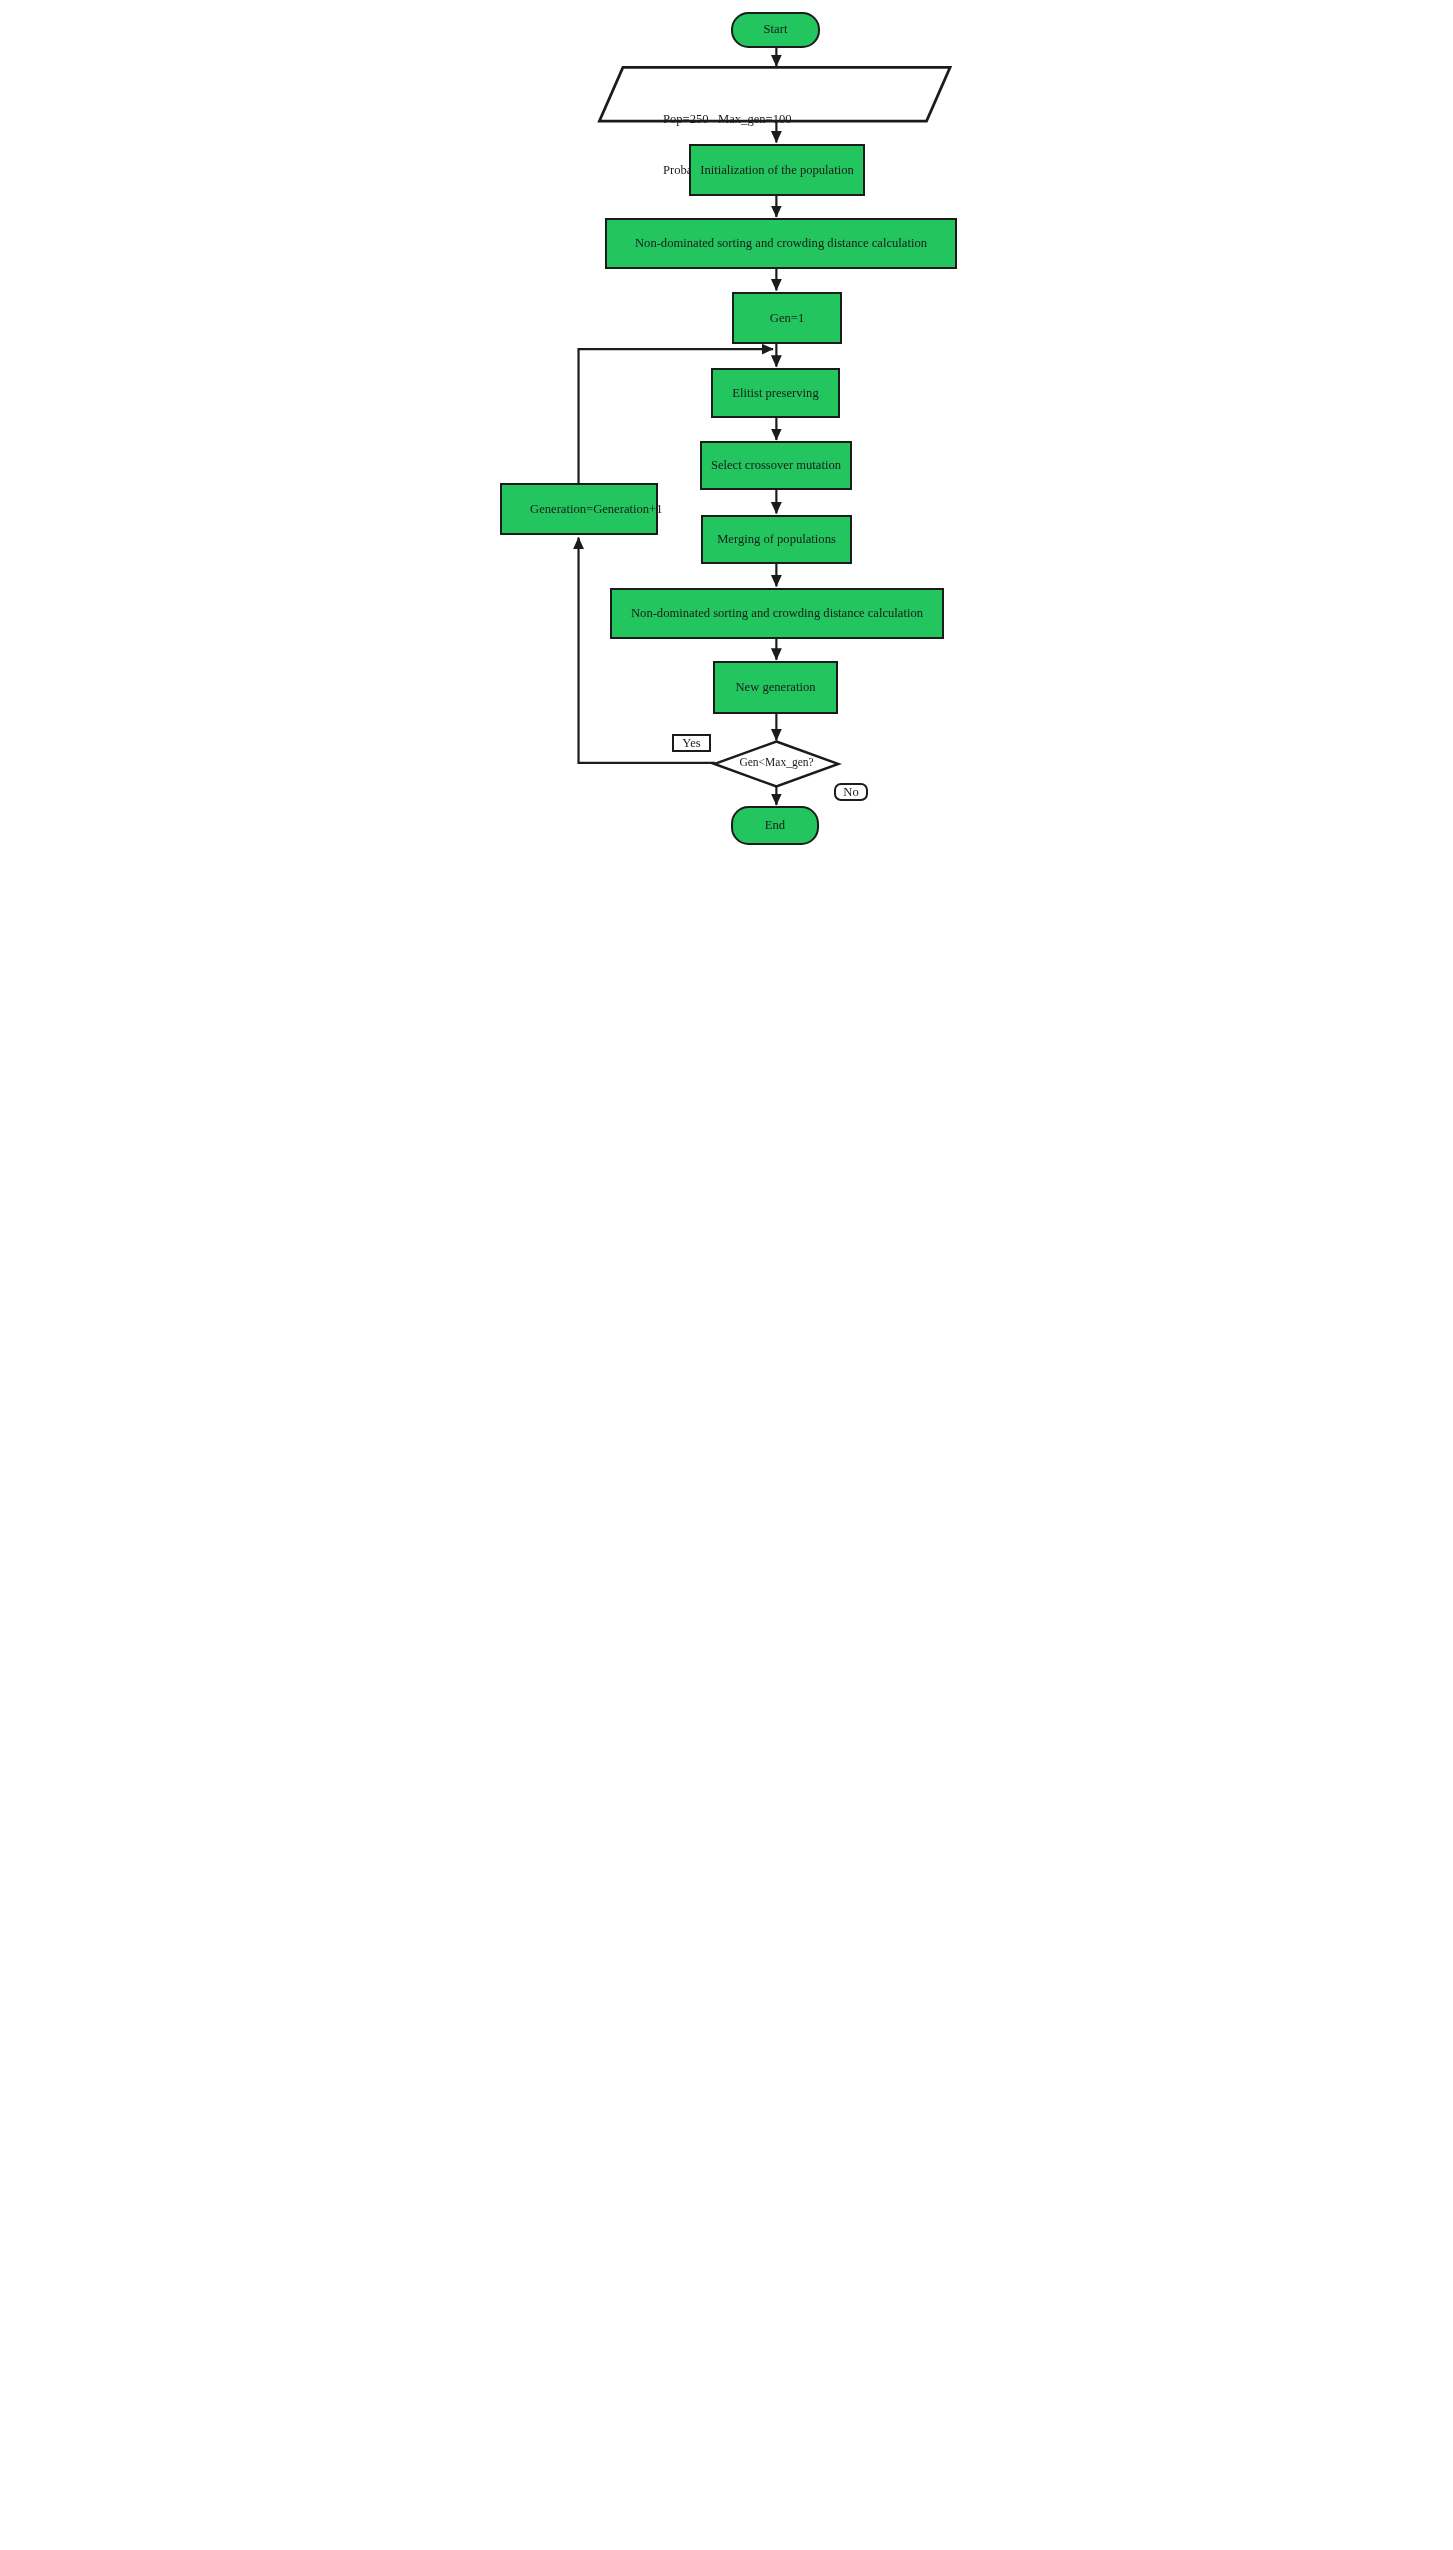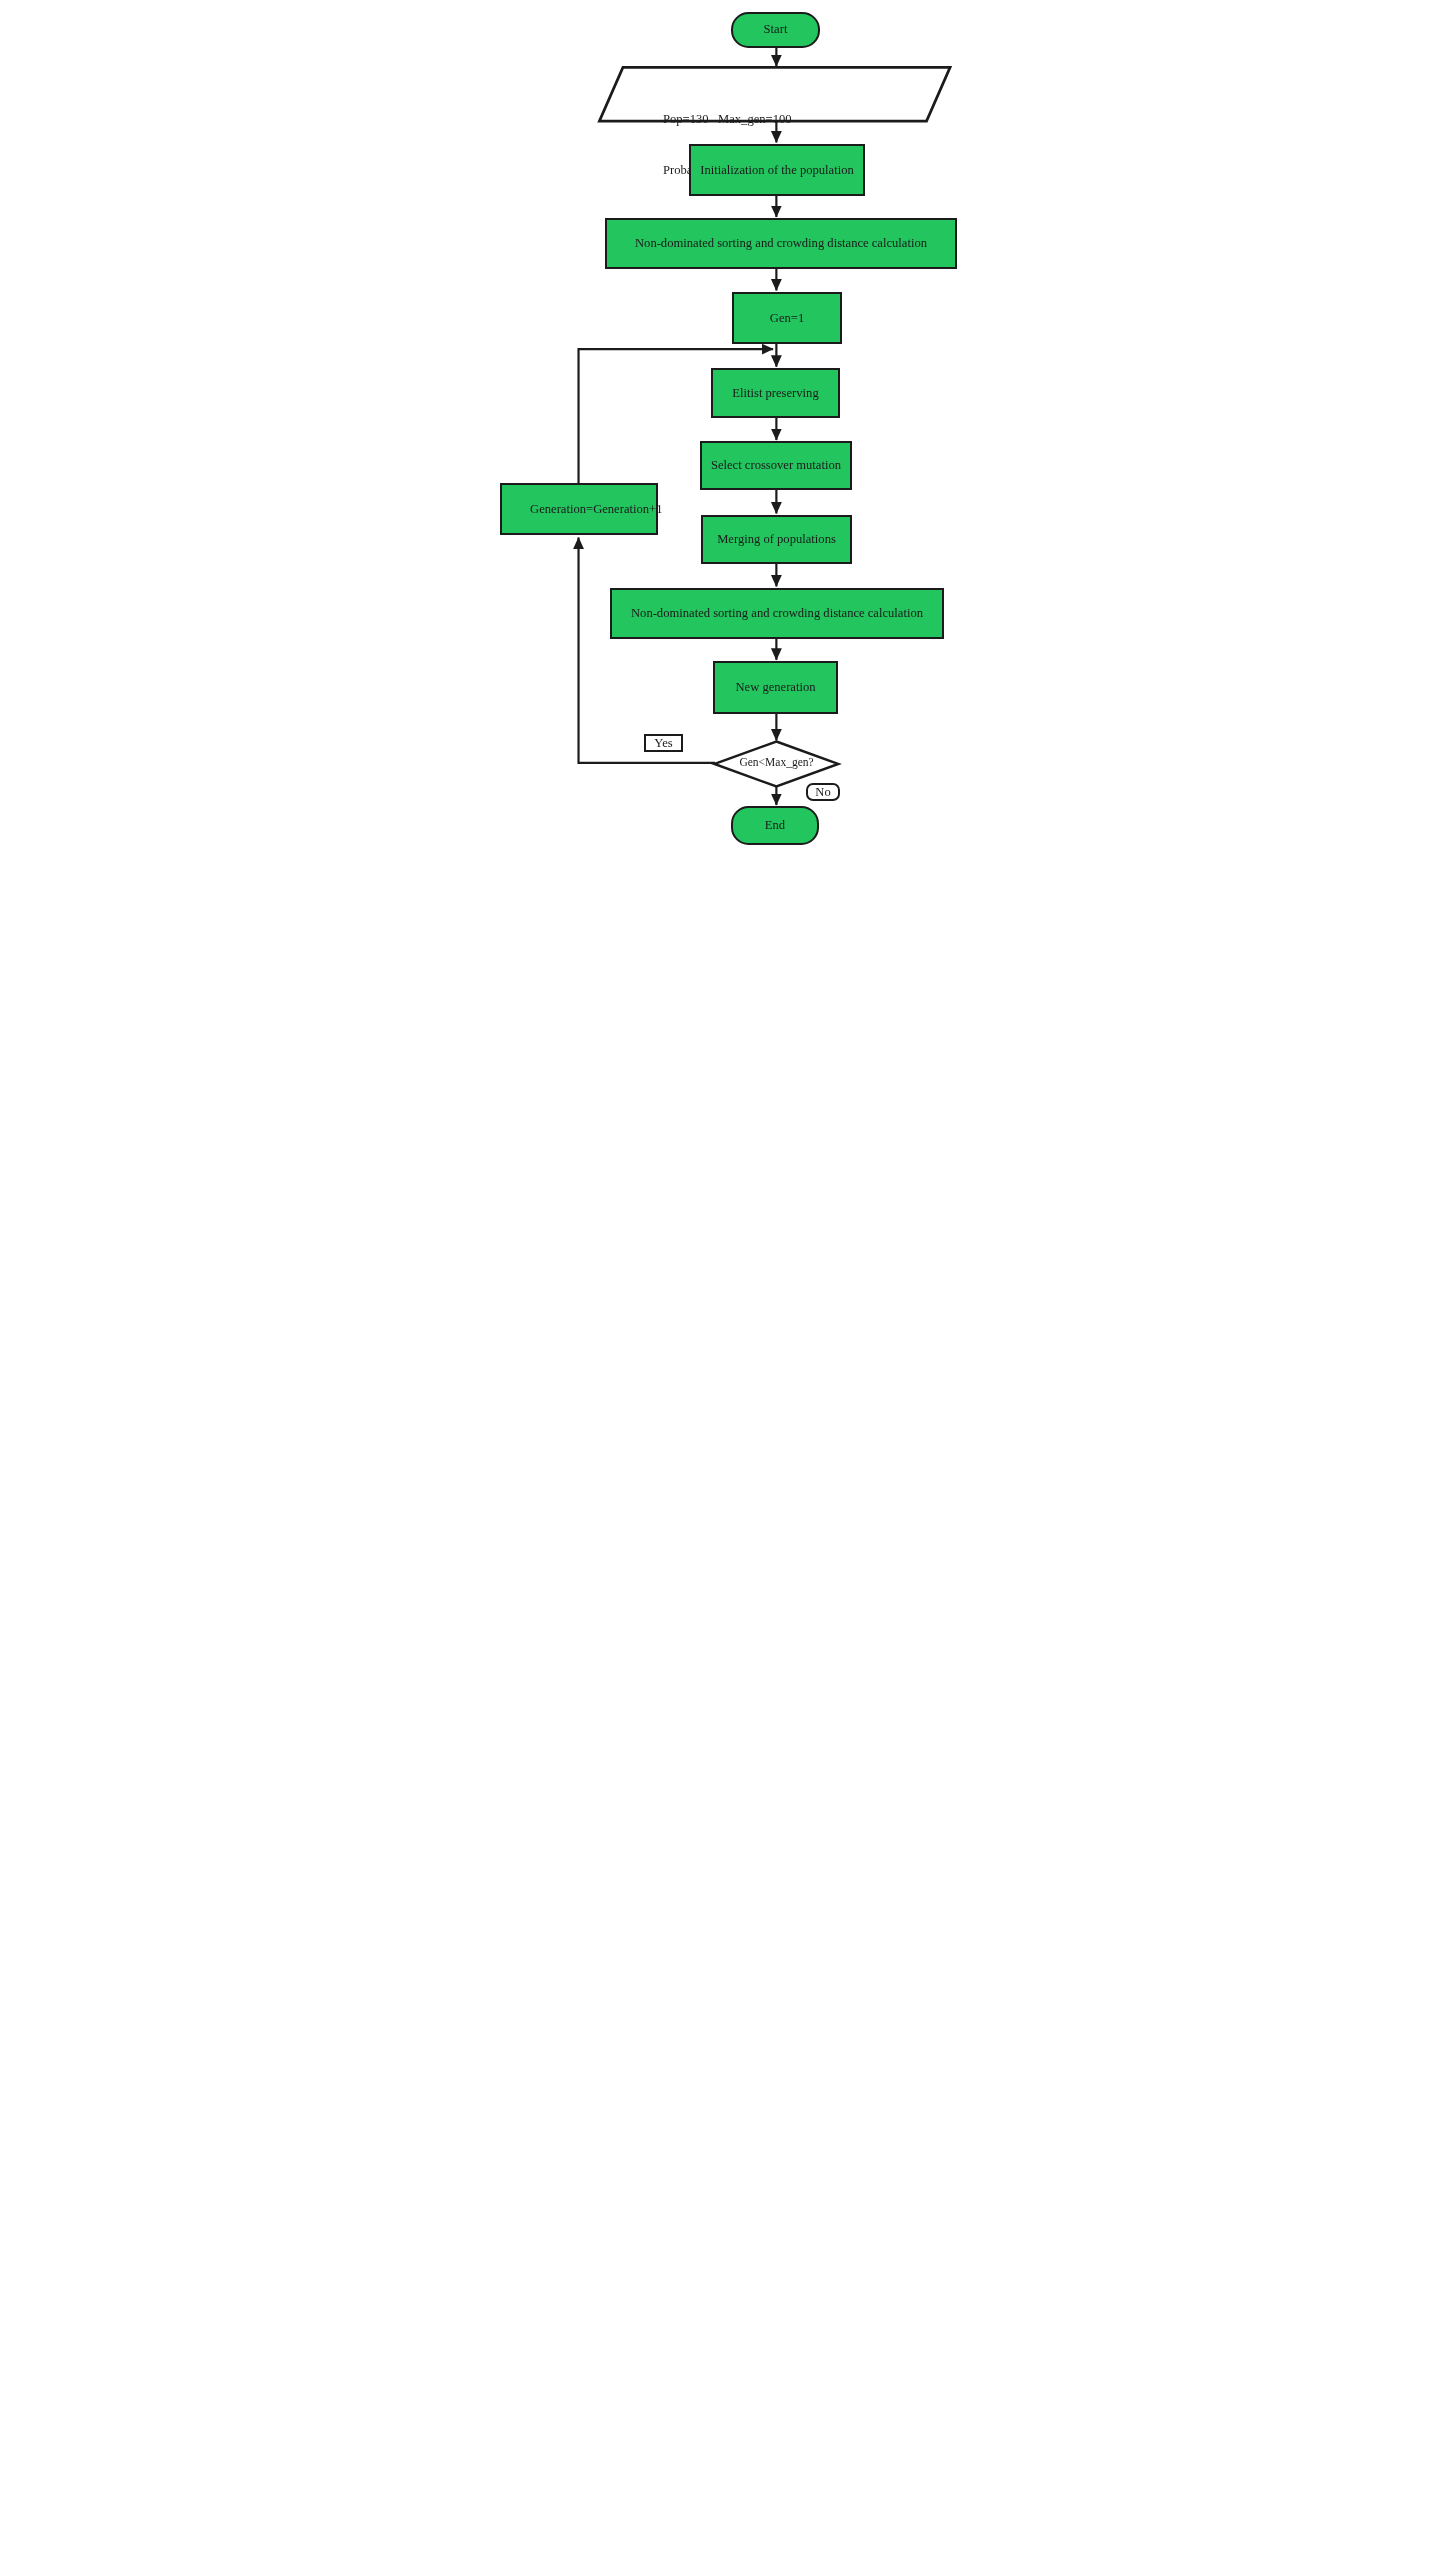--- a/index.html
+++ b/index.html
@@ -41,20 +41,21 @@
   .small-label {
     position: absolute;
     box-sizing: border-box;
     border: 2.2px solid #1b1b1b;
     background: #ffffff;
     display: flex;
     align-items: center;
     justify-content: center;
     font-size: 12.6px;
     padding: 0 2.2px;
+    margin-left: 28px;
   }
   .free-text {
     position: absolute;
     font-size: 12.6px;
     line-height: 17px;
     white-space: pre;
   }
   .diamond-text {
     position: absolute;
     left: 232px;
@@ -99,21 +100,21 @@
 
   <div class="node terminator" style="left:247px; top:11.5px; width:89px; height:36px;">
     <span>Start</span>
   </div>
 
   <div class="node terminator" style="left:247px; top:806px; width:88px; height:39px;">
     <span>End</span>
   </div>
 
   <div class="free-text" style="left:179px; top:77px;">
-    <div>Pop=130   Max_gen=100</div>
+    <div>Pop=250   Max_gen=100</div>
     <div>Probability_co=0.9 Probability_mt=0.1</div>
   </div>
 
   <div class="node" style="left:205px; top:144px; width:176px; height:52px;">
     <span>Initialization of the population</span>
   </div>
 
   <div class="node" style="left:121px; top:218px; width:352px; height:51px;">
     <span>Non-dominated sorting and crowding distance calculation</span>
   </div>

